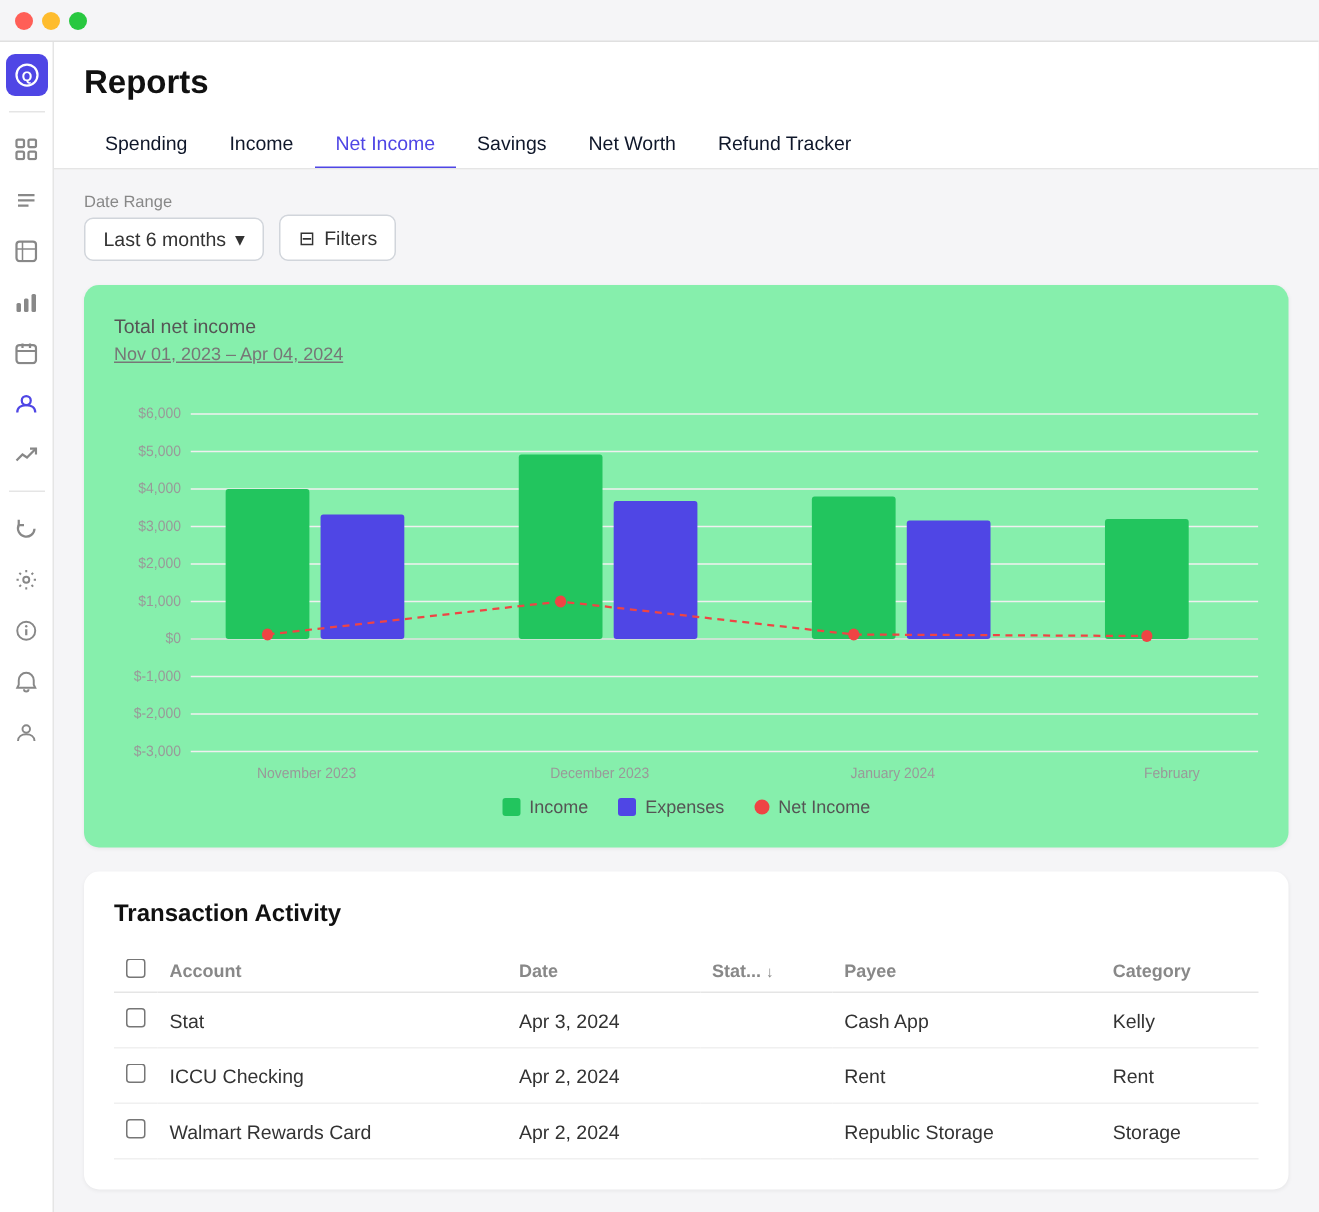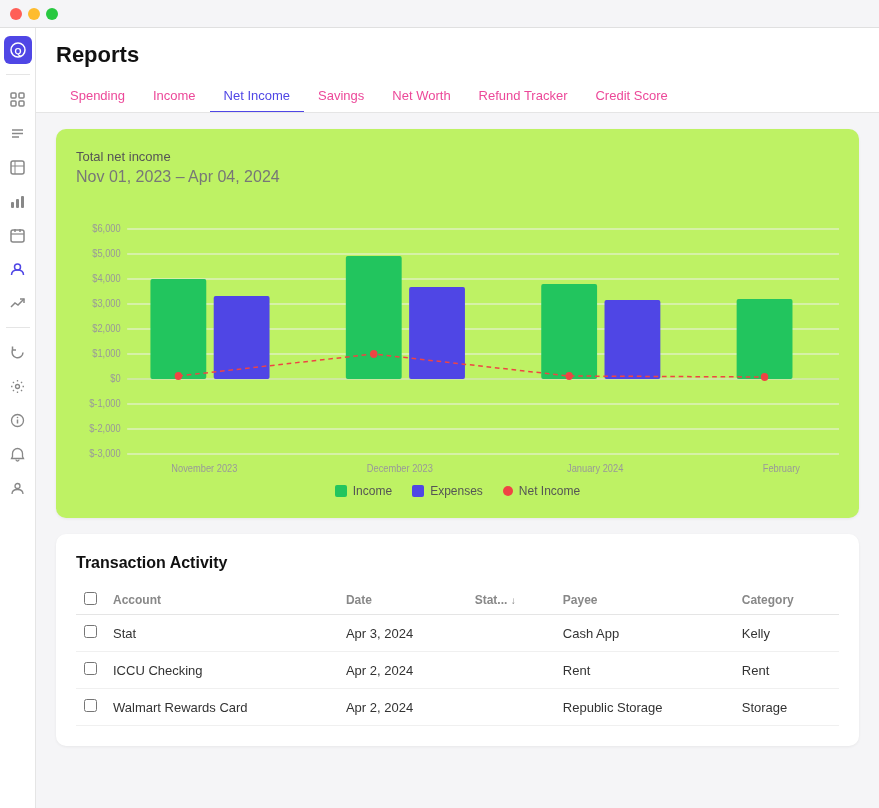--- a/index.html
+++ b/index.html
@@ -61,21 +61,21 @@
 
     
     .tabs {
       display: flex;
       gap: 0;
       overflow-x: auto;
     }
     .tab {
       padding: 8px 14px;
       font-size: 13px;
-      color: #ec4899;
+      color: #0f172a;
       cursor: pointer;
       white-space: nowrap;
       border-bottom: 2px solid transparent;
       margin-bottom: -1px;
     }
     .tab.active {
       color: #4f46e5;
       border-bottom: 2px solid #4f46e5;
       font-weight: 500;
     }
@@ -115,29 +115,29 @@
       border: 1px solid #d1d5db;
       border-radius: 6px;
       padding: 7px 12px;
       font-size: 13px;
       cursor: pointer;
       color: #333;
     }
 
     
     .chart-card {
-      background: #bef264;
+      background: #86efac;
       border-radius: 10px;
       padding: 20px;
       margin-bottom: 16px;
       box-shadow: 0 1px 3px rgba(0,0,0,0.06);
     }
     .chart-title { font-size: 13px; color: #555; margin-bottom: 4px; }
     .chart-amount { font-size: 28px; font-weight: 700; color: #111; margin-bottom: 2px; }
-    .chart-date-range { font-size: 16px; color: #777; margin-bottom: 28px; }
+    .chart-date-range { font-size: 12px; color: #777; margin-bottom: 18px; text-decoration: underline; }
 
     
     .bar-chart-wrap {
       position: relative;
       height: 260px;
       overflow: hidden;
     }
     .bar-chart-svg {
       width: 100%;
       height: 100%;
@@ -331,26 +331,38 @@
 
       <div class="titlebar">
         <div class="page-title">Reports</div>
         <div class="tabs">
           <div class="tab">Spending</div>
           <div class="tab">Income</div>
           <div class="tab active">Net Income</div>
           <div class="tab">Savings</div>
           <div class="tab">Net Worth</div>
           <div class="tab">Refund Tracker</div>
-          <div class="tab">Credit Score</div>
         </div>
       </div>
 
       <div class="content">
 
+        <div class="filters-row">
+          <div class="filter-group">
+            <span class="filter-label">Date Range</span>
+            <button class="date-range-btn">
+              <span>Last 6 months</span>
+              <span>▾</span>
+            </button>
+          </div>
+          <button class="filters-btn">
+            <span>⊟</span>
+            <span>Filters</span>
+          </button>
+        </div>
 
         <div class="chart-card">
           <div class="chart-title">Total net income</div>
           <div class="chart-date-range">Nov 01, 2023 – Apr 04, 2024</div>
 
           <div class="bar-chart-wrap">
             <svg class="bar-chart-svg" viewBox="0 0 820 260" preserveAspectRatio="none">
 
               <text x="48" y="18" text-anchor="end" font-size="10" fill="#999">$6,000</text>
               <text x="48" y="43" text-anchor="end" font-size="10" fill="#999">$5,000</text>

